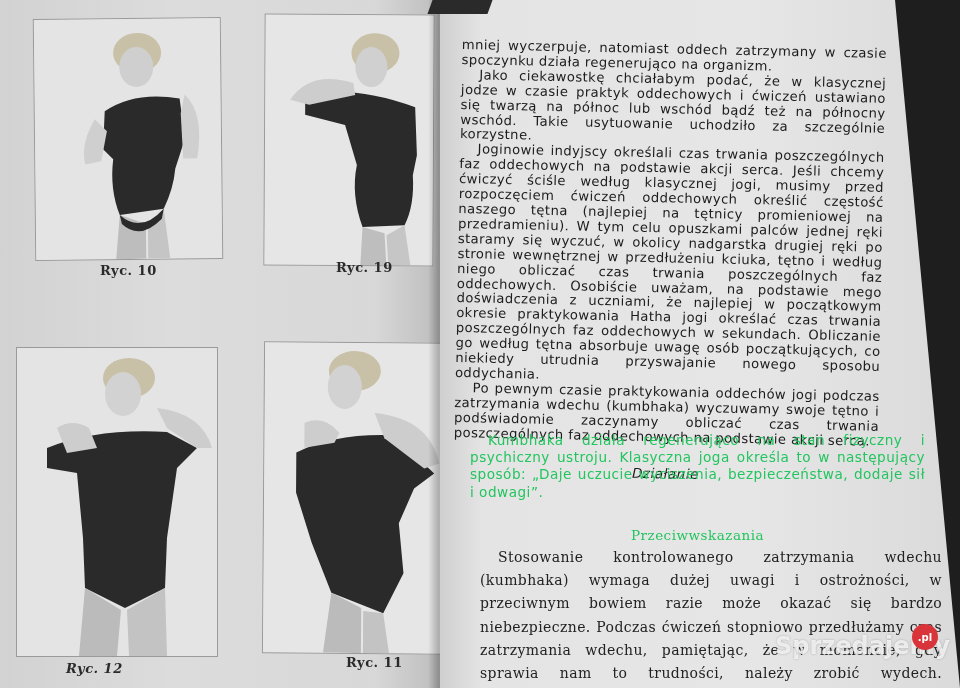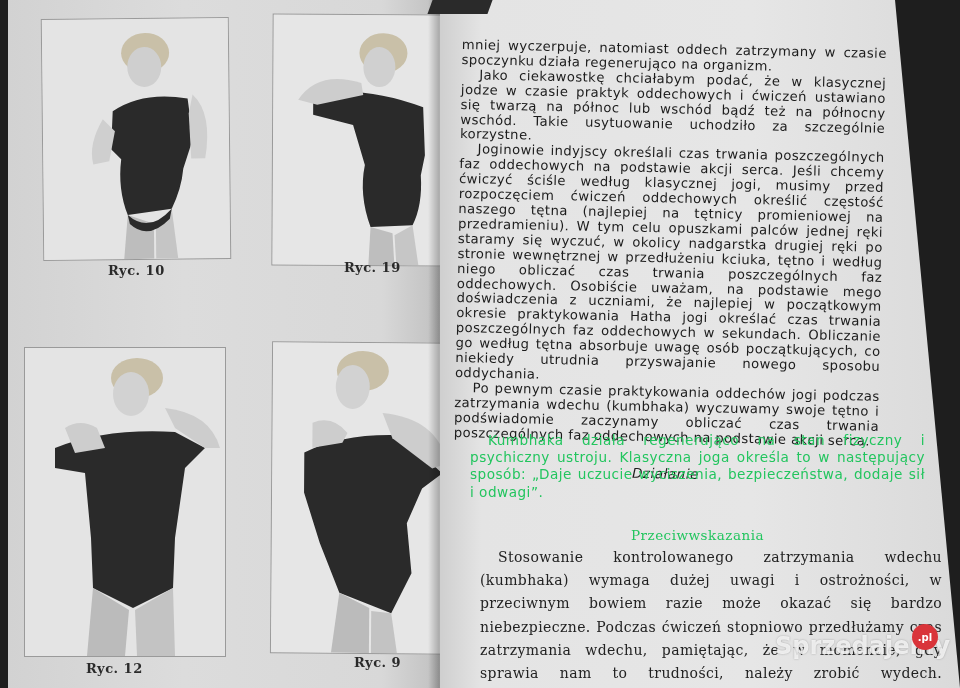--- a/index.html
+++ b/index.html
@@ -5,21 +5,20 @@
     html, body { margin: 0; padding: 0; }
     body {
       width: 960px; height: 688px; overflow: hidden; position: relative;
       background: #1e1e1e;
       font-family: "DejaVu Serif", serif;
     }
     .spread { position: absolute; inset: 0; }
     .page-left {
       position: absolute; left: 0; top: 0; width: 440px; height: 688px;
       background: linear-gradient(90deg, #d2d2d2 0%, #dcdcdc 40%, #d8d8d8 85%, #bdbdbd 100%);
-      margin-left: 8px;
     }
     .gutter {
       position: absolute; left: 428px; top: 0; width: 24px; height: 688px;
       background: linear-gradient(90deg, rgba(0,0,0,0.0), rgba(0,0,0,0.25) 45%, rgba(0,0,0,0.05));
     }
     .page-right {
       position: absolute; left: 440px; top: 0; width: 520px; height: 688px;
       background: linear-gradient(90deg, #cfcfcf 0%, #e4e4e4 8%, #e6e6e6 60%, #dadada 100%);
       clip-path: polygon(0 0, 87.5% 0, 100% 100%, 0 100%);
     }
@@ -113,35 +112,35 @@
         <rect width="200" height="308" fill="#e4e4e4"></rect>
         <ellipse cx="112" cy="30" rx="26" ry="20" fill="#c9c0a8"></ellipse>
         <ellipse cx="106" cy="46" rx="18" ry="22" fill="#d2d2d2"></ellipse>
         <path d="M30 100 Q80 80 150 84 L180 100 L160 120 L150 190 L148 240 L108 260 L68 240 L66 190 L60 125 L30 120 Z" fill="#2a2a2a"></path>
         <path d="M40 80 Q55 70 72 80 L80 100 L50 105 Z" fill="#cdcdcd"></path>
         <path d="M140 60 Q185 65 195 100 L180 100 L150 80 Z" fill="#cdcdcd"></path>
         <path d="M68 240 L62 308 L100 308 L104 262 Z" fill="#bbbbbb"></path>
         <path d="M148 240 L150 308 L112 308 L110 262 Z" fill="#c3c3c3"></path>
       </svg>
     </div>
-    <div class="caption" style="left:78px; top:661px;">Ryc. 12</div>
+    <div class="caption" style="left:66px; top:661px;font-style:italic;">Ryc. 12</div>
 
     <div class="photo" style="left:263px; top:342px; width:185px; height:310px; transform:rotate(0.4deg);">
       <svg viewBox="0 0 185 310">
         <rect width="185" height="310" fill="#e6e6e6"></rect>
         <ellipse cx="90" cy="28" rx="26" ry="20" fill="#c9c0a8"></ellipse>
         <ellipse cx="80" cy="44" rx="17" ry="22" fill="#d2d2d2"></ellipse>
         <path d="M32 110 Q70 90 130 92 L170 130 L150 145 L135 180 L140 230 L120 270 L68 250 L48 200 L32 150 Z" fill="#2a2a2a"></path>
         <path d="M40 80 Q60 72 75 90 L70 100 L40 105 Z" fill="#cdcdcd"></path>
         <path d="M110 70 Q165 75 175 120 L160 125 L120 95 Z" fill="#cdcdcd"></path>
         <path d="M68 250 L60 310 L98 310 L98 265 Z" fill="#bbbbbb"></path>
         <path d="M120 270 L126 310 L100 310 L100 268 Z" fill="#c3c3c3"></path>
       </svg>
     </div>
-    <div class="caption" style="left:346px; top:655px;">Ryc. 9</div>
+    <div class="caption" style="left:346px; top:655px;">Ryc. 11</div>
   </div>
 
   <div class="gutter"></div>
 
   <div class="page-right"></div>
   <div class="dark-edge"></div>
 
   <div class="text-col">
     <p>mniej wyczerpuje, natomiast oddech zatrzymany w czasie spoczynku działa regenerująco na organizm.</p>
     <p class="ind">Jako ciekawostkę chciałabym podać, że w klasycznej jodze w czasie praktyk oddechowych i ćwiczeń ustawiano się twarzą na północ lub wschód bądź też na północny wschód. Takie usytuowanie uchodziło za szczególnie korzystne.</p>

